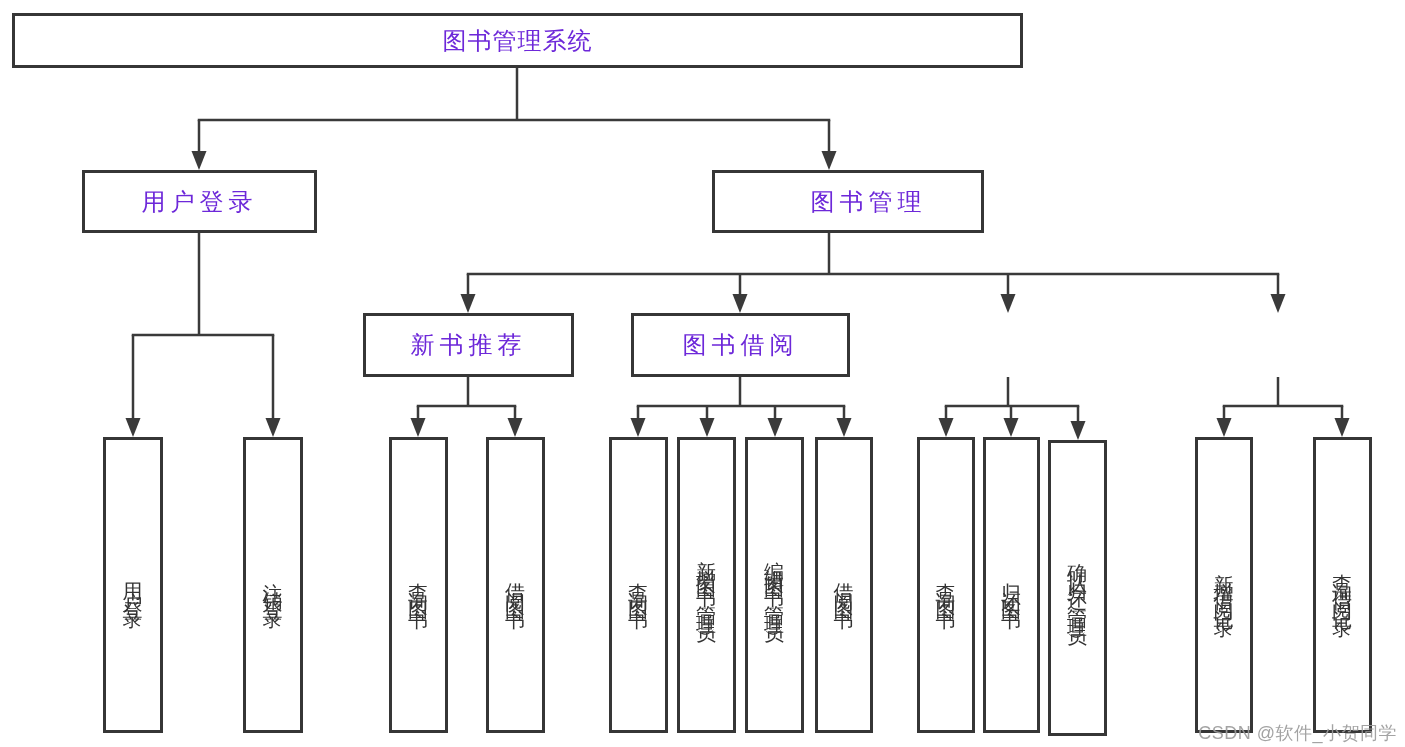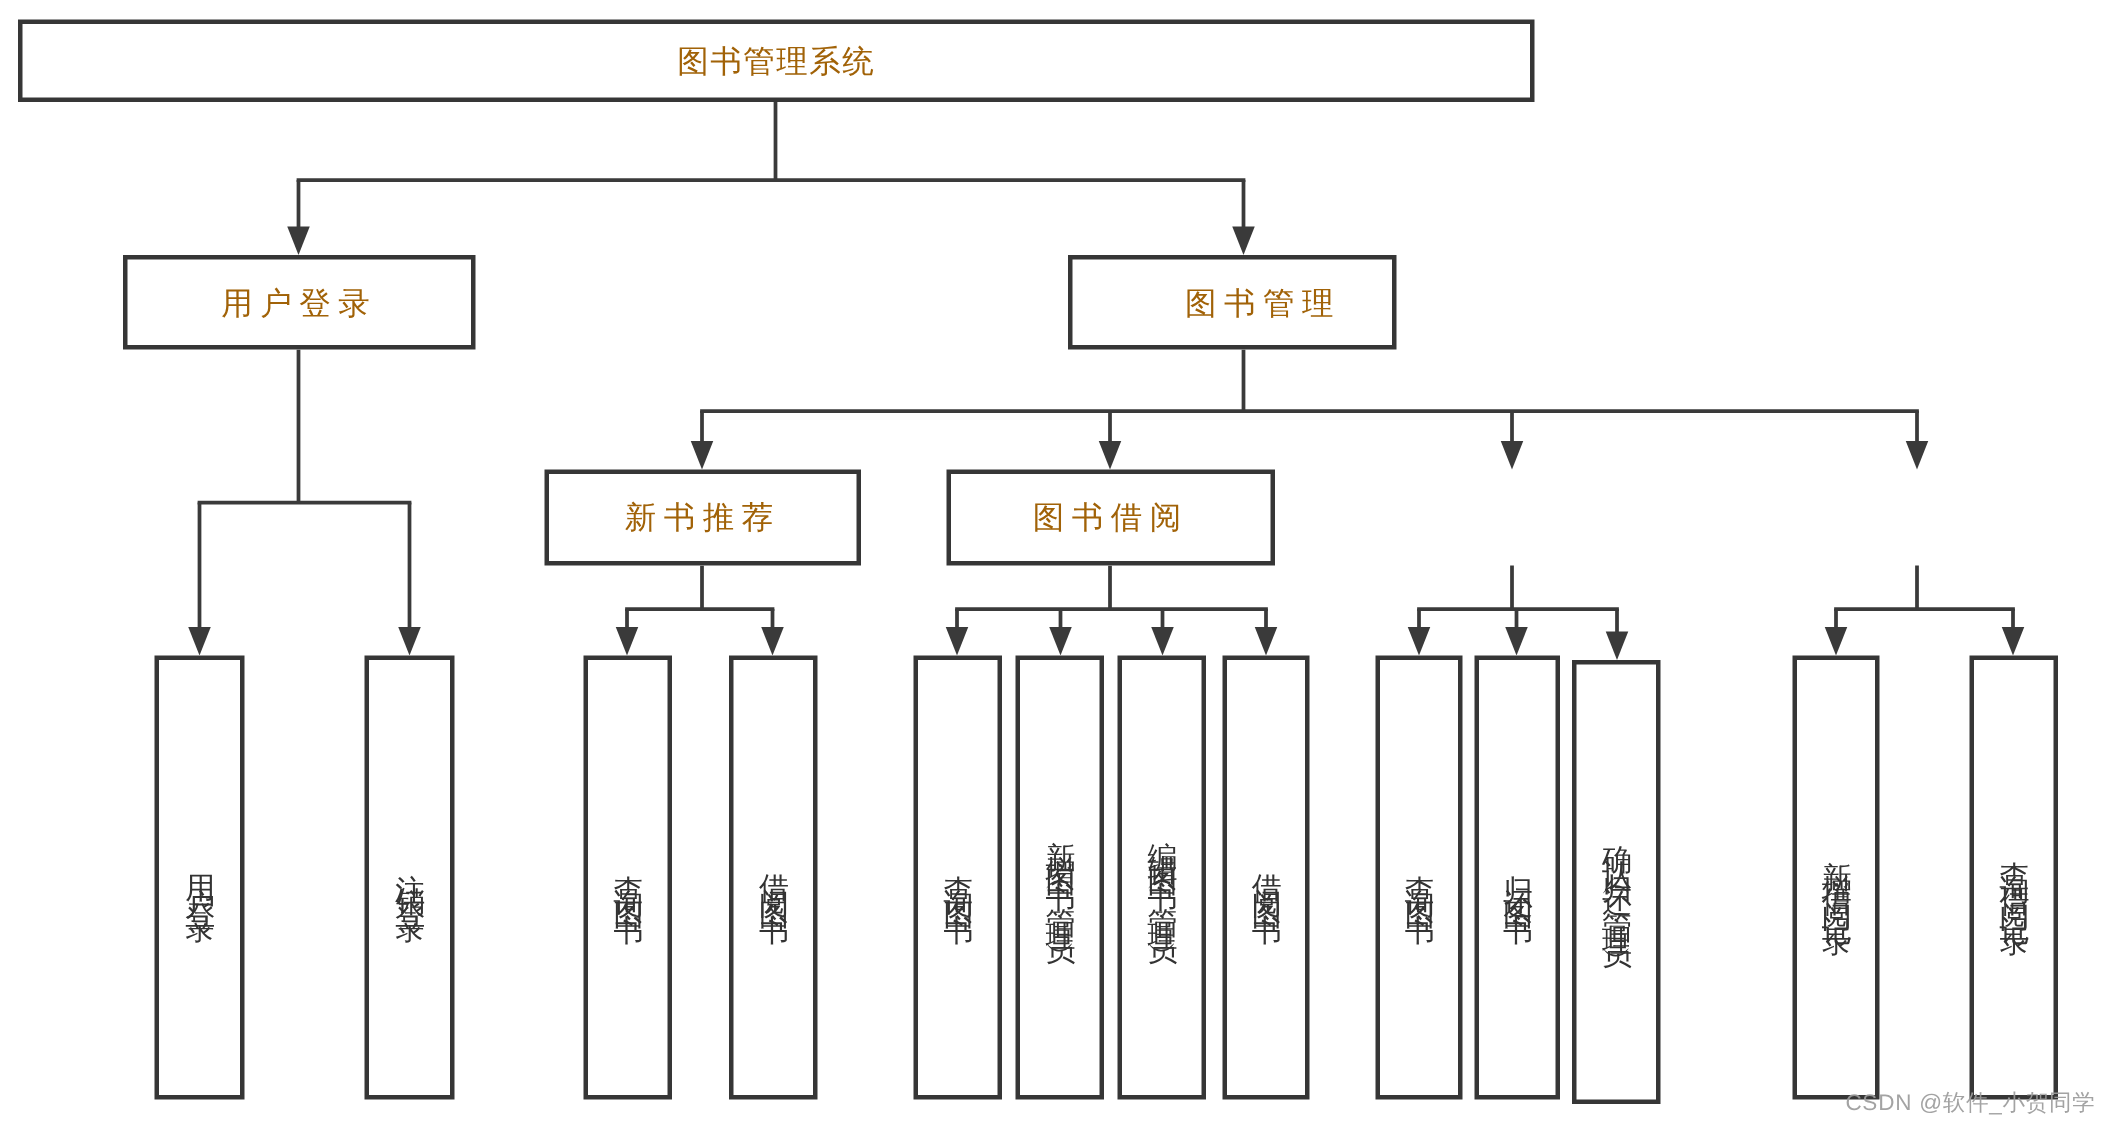--- a/index.html
+++ b/index.html
@@ -24,39 +24,39 @@
     position: absolute;
     box-sizing: border-box;
     background: #ffffff;
     border: 3px solid #363636;
     display: flex;
     align-items: center;
     justify-content: center;
     z-index: 2;
   }
   .hbox span {
-    font-size: 21px;
+    font-size: 24px;
     letter-spacing: 5px;
     white-space: nowrap;
-    color: #a16207;
+    color: #6d28d9;
   }
   .hbox span.root-label { letter-spacing: 1px; }
   .vbox span {
     writing-mode: vertical-rl;
     text-orientation: mixed;
     font-size: 20px;
     letter-spacing: 9px;
     line-height: 1;
     color: #333333;
   }
   .watermark {
     position: absolute;
     right: 8px;
     bottom: 2px;
-    font-size: 15px;
+    font-size: 18px;
     color: #9c9c9c;
     opacity: 0.92;
     z-index: 5;
     white-space: nowrap;
     letter-spacing: 0.5px;
   }
 </style>
 </head>
 <body>
 
@@ -138,21 +138,21 @@
     </g>
   </svg>
 
   <div class="node hbox" style="left:12px; top:13px; width:1011px; height:55px;">
     <span class="root-label">图书管理系统</span>
   </div>
 
   <div class="node hbox" style="left:82px; top:170px; width:235px; height:63px;">
     <span>用户登录</span>
   </div>
-  <div class="node hbox" style="left:712px; top:170px; width:219px; height:63px;padding-left:41px;">
+  <div class="node hbox" style="left:712px; top:170px; width:272px; height:63px;padding-left:41px;">
     <span>图书管理</span>
   </div>
 
   <div class="node hbox" style="left:363px; top:313px; width:211px; height:64px;">
     <span>新书推荐</span>
   </div>
   <div class="node hbox" style="left:631px; top:313px; width:219px; height:64px;text-align:center;">
     <span>图书借阅</span>
   </div>
 

